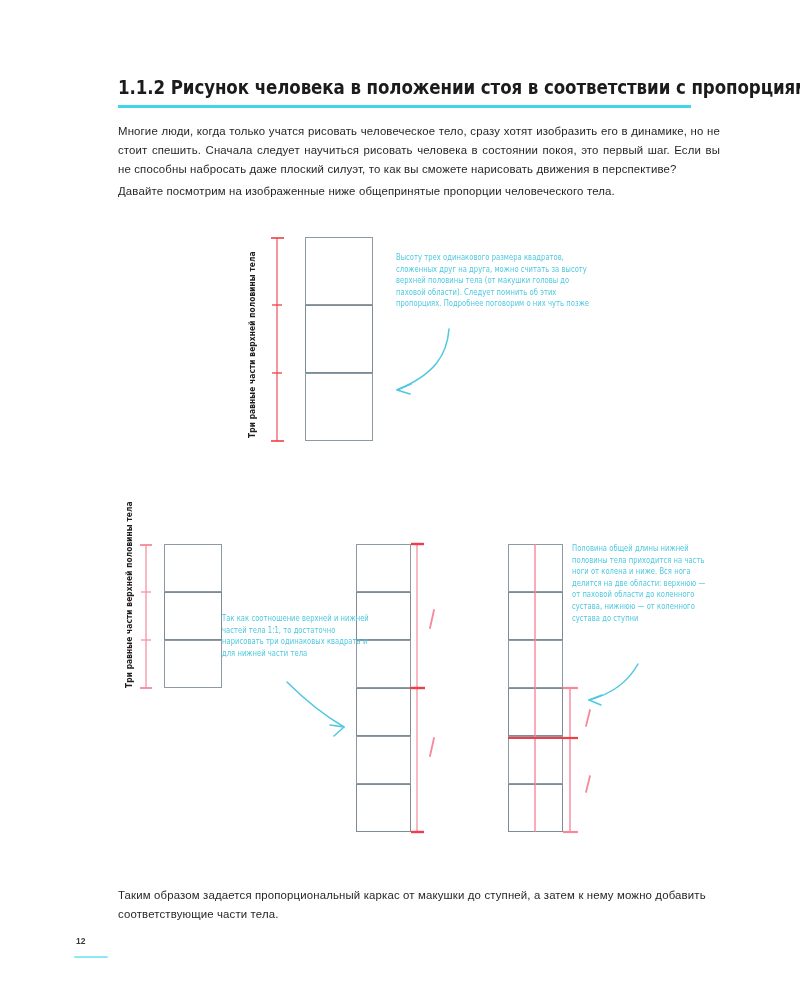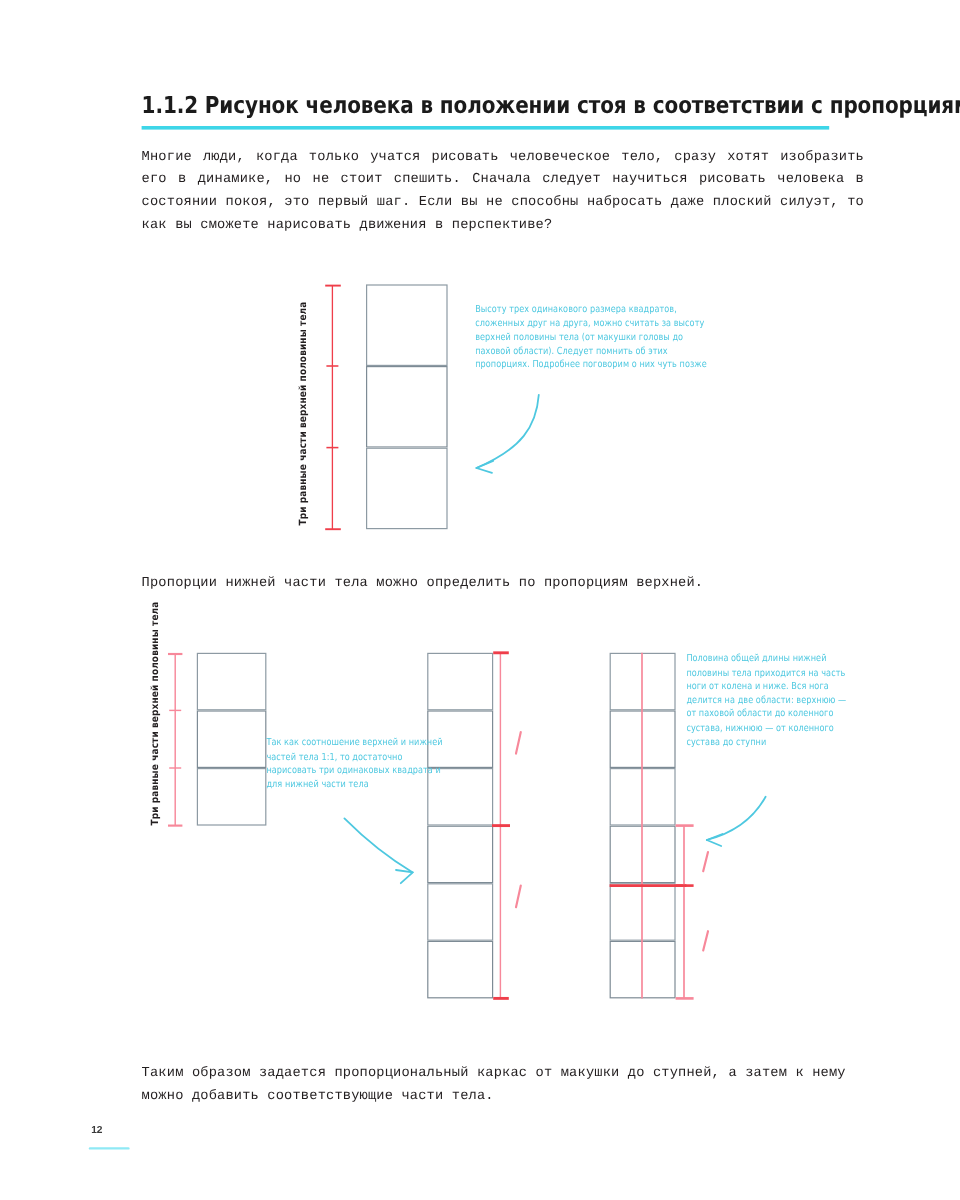--- a/index.html
+++ b/index.html
@@ -48,21 +48,20 @@
 
   
   .para {
     position: absolute;
     font-size: 11.4px;
     line-height: 19px;
     color: #231f20;
     letter-spacing: 0.15px;
     text-align: justify;
     text-justify: inter-word;
-    font-family: Liberation Mono, monospace;
   }
   #para-intro { left: 118px; top: 122px; width: 602px; }
   #para-lets  { left: 118px; top: 182px; width: 602px; }
   #para-lower { left: 118px; top: 477px; width: 602px; }
   #para-final { left: 118px; top: 860px; width: 602px; text-align: left; margin-top: 26px;}
 
   
   .annot {
     position: absolute;
     font-family: "DejaVu Sans Condensed", "Liberation Sans Narrow", "Liberation Sans", sans-serif;
@@ -135,22 +134,22 @@
 
 <div class="page">
 
   <div class="heading-wrap">
     <div class="heading-title">1.1.2 Рисунок человека в положении стоя в соответствии с пропорциями</div>
     <div class="heading-rule"></div>
   </div>
 
   <div class="para" id="para-intro">Многие люди, когда только учатся рисовать человеческое тело, сразу хотят изобразить его в динамике, но не стоит спешить. Сначала следует научиться рисовать человека в состоянии покоя, это первый шаг. Если вы не способны набросать даже плоский силуэт, то как вы сможете нарисовать движения в перспективе?</div>
 
-
-  <div class="para" id="para-lower">Пропорции нижней части тела можно определить по пропорциям верхней.</div>
+  <div class="para" id="para-lets">Давайте посмотрим на изображенные ниже общепринятые пропорции человеческого тела.</div>
+
 
   <div class="para" id="para-final">Таким образом задается пропорциональный каркас от макушки до ступней, а затем к нему можно добавить соответствующие части тела.</div>
 
   <div class="vlabel" id="vlabel-1">Три равные части верхней половины тела</div>
 
   <div class="fig" id="figure-one" style="left:0px; top:0px; width:800px; height:1000px;">
 
     <div class="sq" style="left:305px; top:237px; width:68px; height:68px;"></div>
     <div class="sq alt" style="left:305px; top:305px; width:68px; height:68px;"></div>
     <div class="sq" style="left:305px; top:373px; width:68px; height:68px;"></div>

